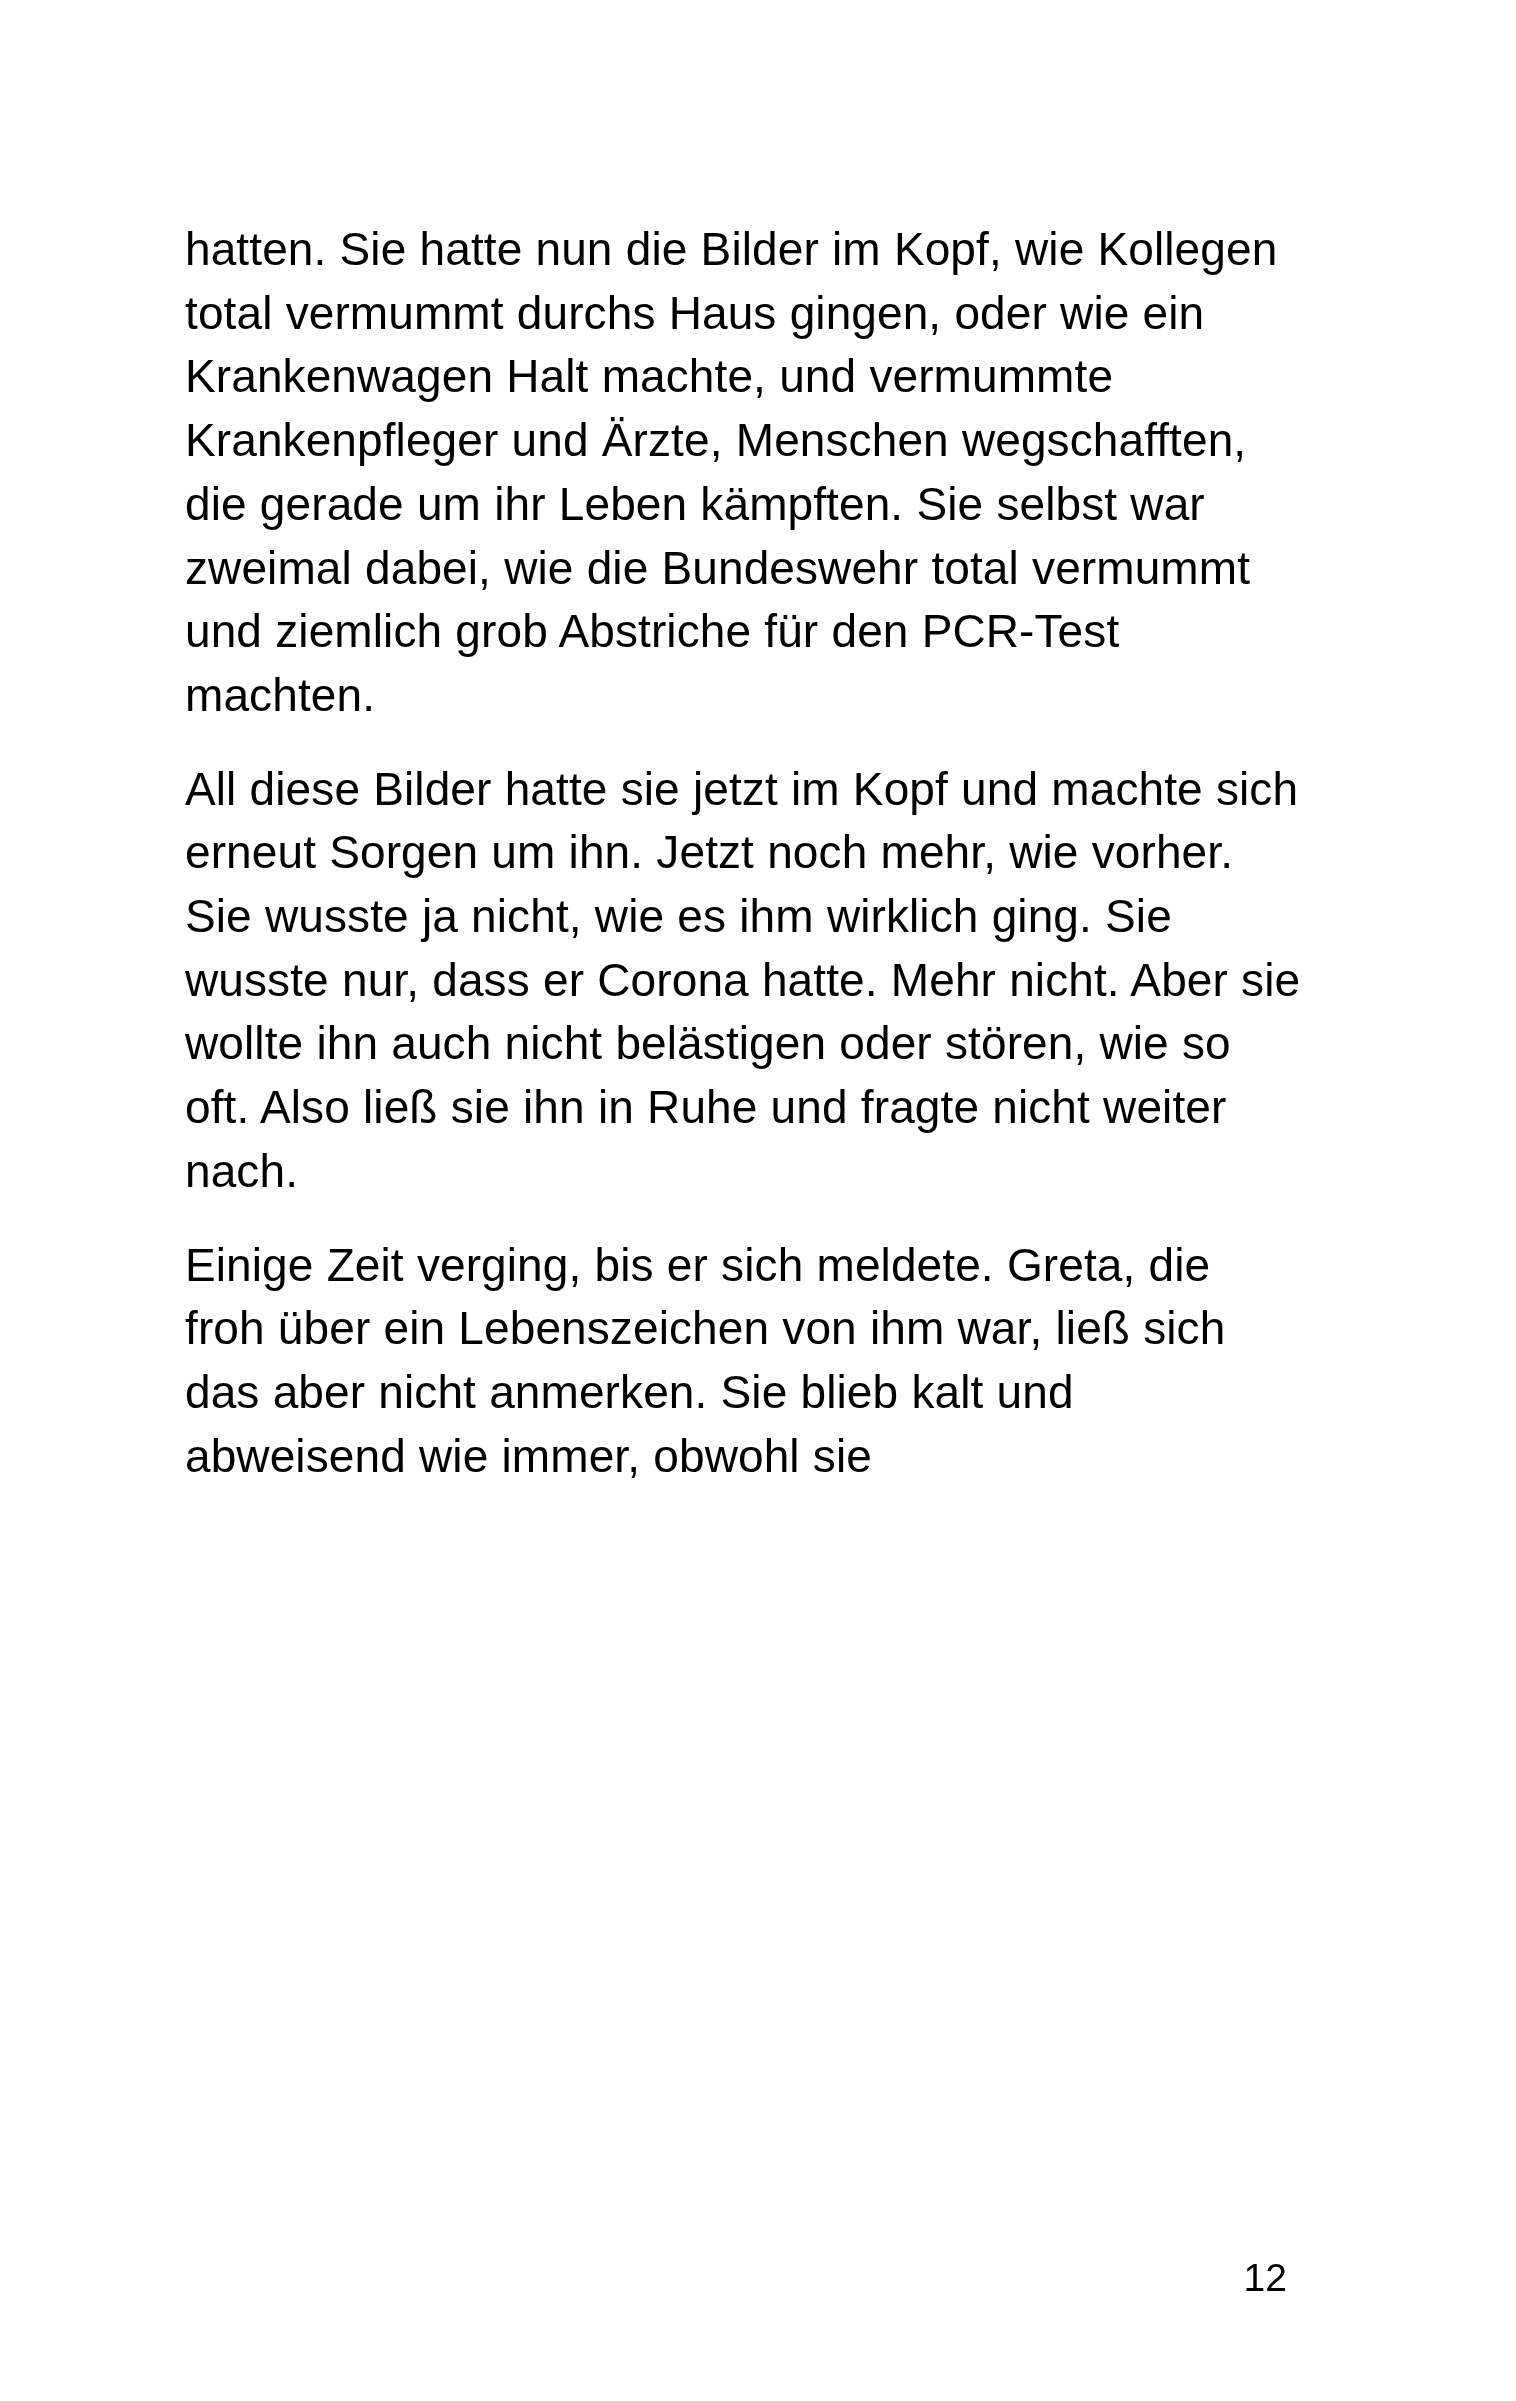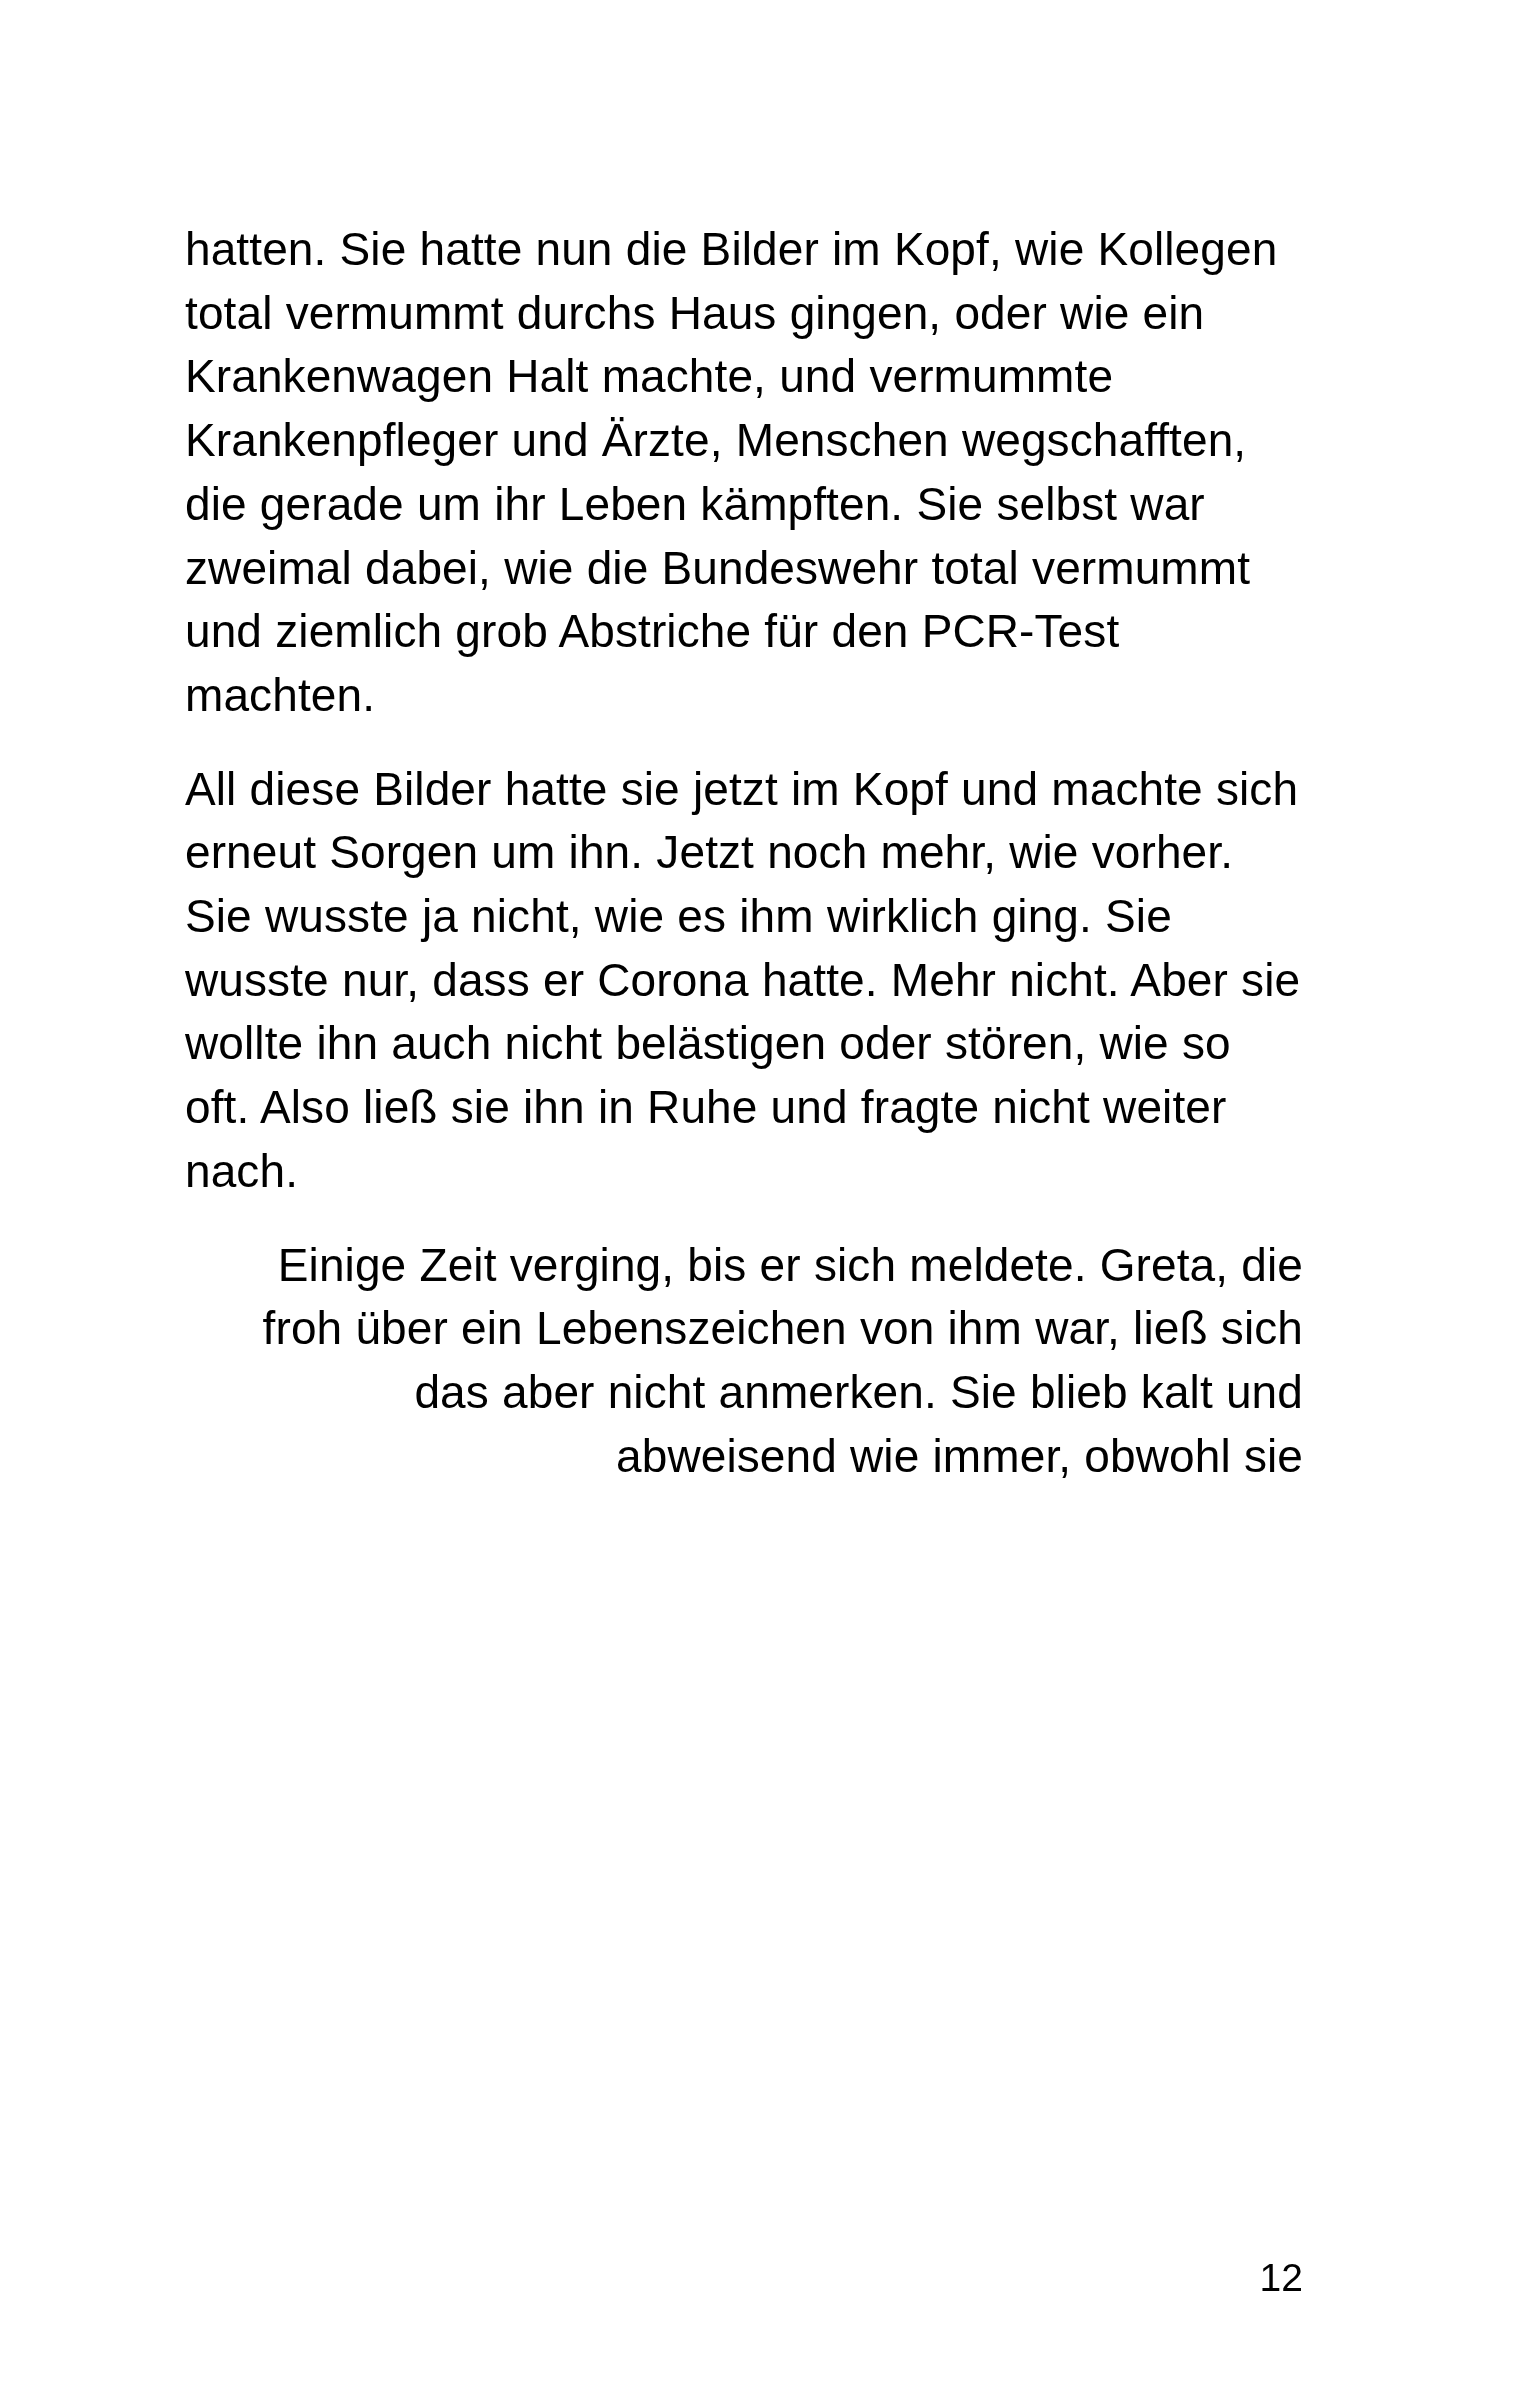--- a/index.html
+++ b/index.html
@@ -33,25 +33,24 @@
     font-size: 46px;
     line-height: 1.385;
     letter-spacing: 0.1px;
     margin: 0 0 30px 0;
     text-align: left;
     word-spacing: 0.3px;
     white-space: pre-line;
   }
   .para:last-child {
     margin-bottom: 4px;
-    text-align: right;
   }
   .page-number {
     position: absolute;
-    right: 214px;
+    right: 230px;
     bottom: 104px;
     font-size: 39px;
     line-height: 1;
     color: #000000;
   }
 </style>
 </head>
 <body>
 
 <div class="page">

